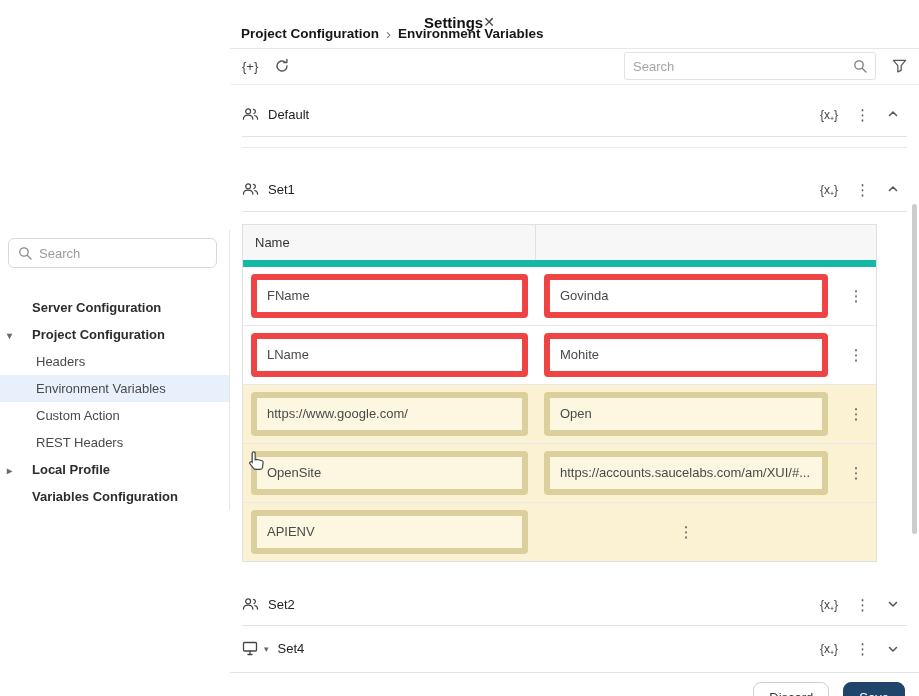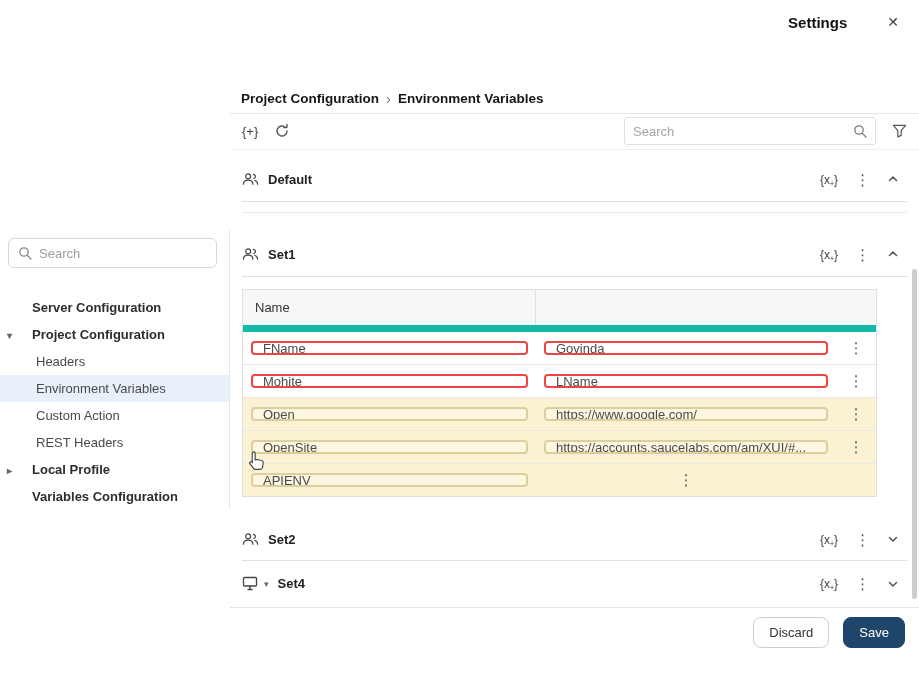--- a/index.html
+++ b/index.html
@@ -1,21 +1,21 @@
 <!DOCTYPE html>
 <html><head>
 <meta charset="utf-8">
 <style>
   * { box-sizing: border-box; margin: 0; padding: 0; }
   html,body { background:#fff; }
   body { font-family: "Liberation Sans", sans-serif; color:#222; }
   .window { position:relative; width:919px; height:696px; background:#fff; overflow:hidden; }
 
   
-  .titlebar { height:44px; display:flex; align-items:center; justify-content:flex-end; padding:0 20px;gap:40px; }
+  .titlebar { height:44px; display:flex; align-items:center; justify-content:center; padding:0 20px; }
   .title { font-size:15px; font-weight:700; color:#111; }
   .close { font-size:14px; color:#444; cursor:pointer; }
 
   .bodyrow { display:flex; height:652px;align-items:center; }
 
   
   .sidebar { width:230px; min-width:230px; border-right:1px solid #e7e7e7; padding-top:8px; }
   .side-search { margin:0 12px 0 8px; height:30px; border:1px solid #d8d8d8; border-radius:6px;
                  display:flex; align-items:center; gap:7px; padding:0 9px; background:#fff; }
   .side-search input { border:none; outline:none; flex:1; font-size:13px; color:#333; font-family:inherit; min-width:0; }
@@ -41,36 +41,36 @@
   .tool-search { width:252px; height:28px; border:1px solid #e2e2e2; border-radius:3px; display:flex;
                  align-items:center; padding:0 8px; gap:6px; }
   .tool-search input { border:none; outline:none; flex:1; font-size:13px; color:#333; font-family:inherit; min-width:0; }
   .tool-search input::placeholder { color:#a5a5a5; }
   .tool-filter { display:flex; cursor:pointer; }
 
   .content { flex:1; padding:8px 12px 0 12px; overflow:hidden; }
 
   .section-header { height:44px; display:flex; align-items:center; gap:9px; border-bottom:1px solid #e2e2e2; }
   .section-header.noline { border-bottom:none; }
-  .sec-name { font-size:13px; font-weight:700; color:#222; }
+  .sec-name { font-size:13px; font-weight:400; color:#222; }
   .sec-icons { margin-left:auto; display:flex; align-items:center; gap:17px; margin-right:8px; color:#555; }
   .vars-ic { font-size:12px; color:#444; cursor:pointer; }
   .kebab { font-size:15px; color:#555; cursor:pointer; line-height:1; }
   .chev { display:flex; cursor:pointer; }
   .empty-strip { height:11px; border-bottom:1px solid #e9e9e9; margin-bottom:20px; }
 
   
   .env-table { margin:12px 30px 0 0; border:1px solid #e0e0e0; }
   .t-header { display:grid; grid-template-columns:293px 1fr; background:#f7f7f7; border-bottom:7px solid #14b8a6; }
   .t-header .th { padding:10px 12px; font-size:13px; color:#333; }
   .t-header .th:first-child { border-right:1px solid #e0e0e0; }
   .t-row { display:grid; grid-template-columns:293px 1fr 40px; align-items:center; border-bottom:1px solid #e8e8e8; padding:7px 0; background:#fff; }
   .t-row:last-child { border-bottom:none; }
   .t-row .cell { padding:0 8px; }
-  .t-row input { width:100%; height:14px; border:2px solid #ef4444; border-radius:4px; padding:0 10px;
+  .t-row input { width:100%; height:44px; border:6px solid #ef4444; border-radius:4px; padding:0 10px;
                  font-size:13px; color:#4a4a4a; background:#fff; font-family:inherit; outline:none; }
   .t-row.hl { background:#faf2d2; }
   .t-row.hl input { background:#fdf7e1; border-color:#dccf9e; }
   .row-kebab { text-align:center; }
 
   .set-gap { height:22px; }
   .mon-caret { font-size:9px; color:#666; margin-left:-3px; }
 
   
   .footer { height:50px; border-top:1px solid #e3e3e3; display:flex; align-items:center;
@@ -215,28 +215,28 @@
             <div class="th">Name</div>
           </div>
 
           <div class="t-row">
             <div class="cell"><input value="FName" style=""></div>
             <div class="cell"><input value="Govinda" style=""></div>
             <div class="row-kebab kebab">⋮</div>
           </div>
 
           <div class="t-row">
+            <div class="cell"><input value="LName" style=""></div>
             <div class="cell"><input value="Mohite" style=""></div>
-            <div class="cell"><input value="LName" style=""></div>
             <div class="row-kebab kebab">⋮</div>
           </div>
 
           <div class="t-row hl">
+            <div class="cell"><input value="https://www.google.com/" style=""></div>
             <div class="cell"><input value="Open" style=""></div>
-            <div class="cell"><input value="https://www.google.com/" style=""></div>
             <div class="row-kebab kebab">⋮</div>
           </div>
 
           <div class="t-row hl">
             <div class="cell"><input value="OpenSite" style=""></div>
             <div class="cell"><input value="https://accounts.saucelabs.com/am/XUI/#..." style=""></div>
             <div class="row-kebab kebab">⋮</div>
           </div>
 
           <div class="t-row hl">

